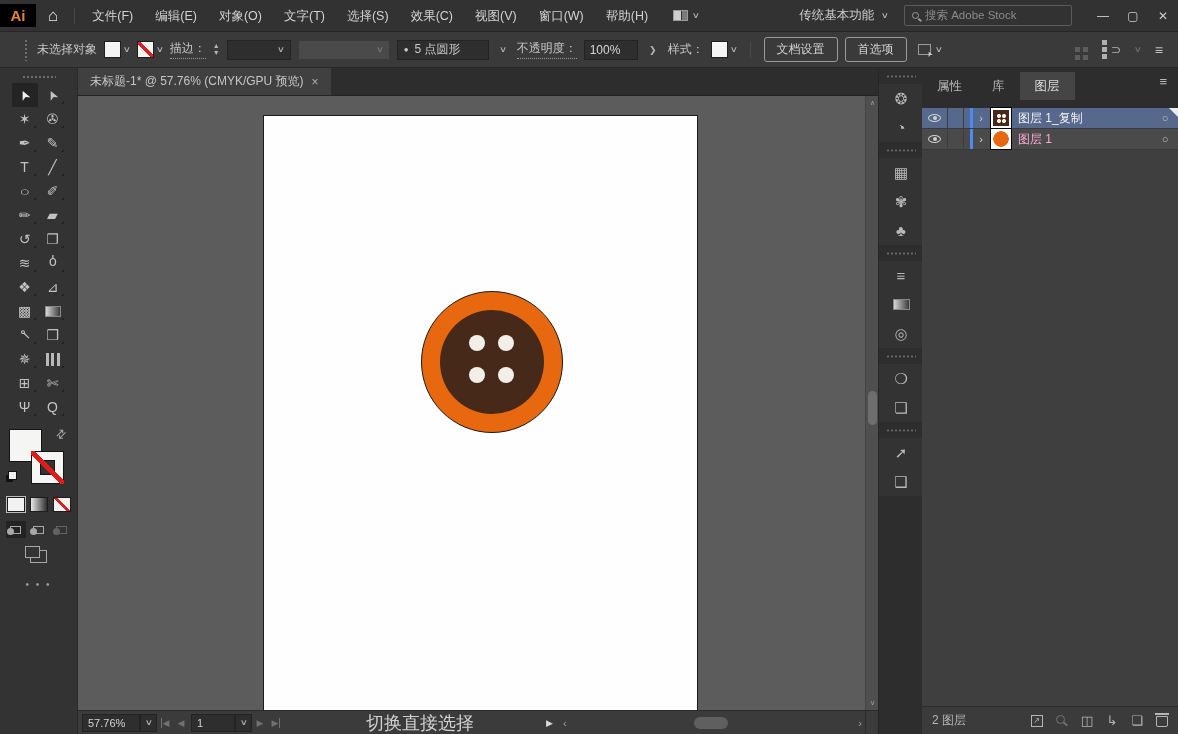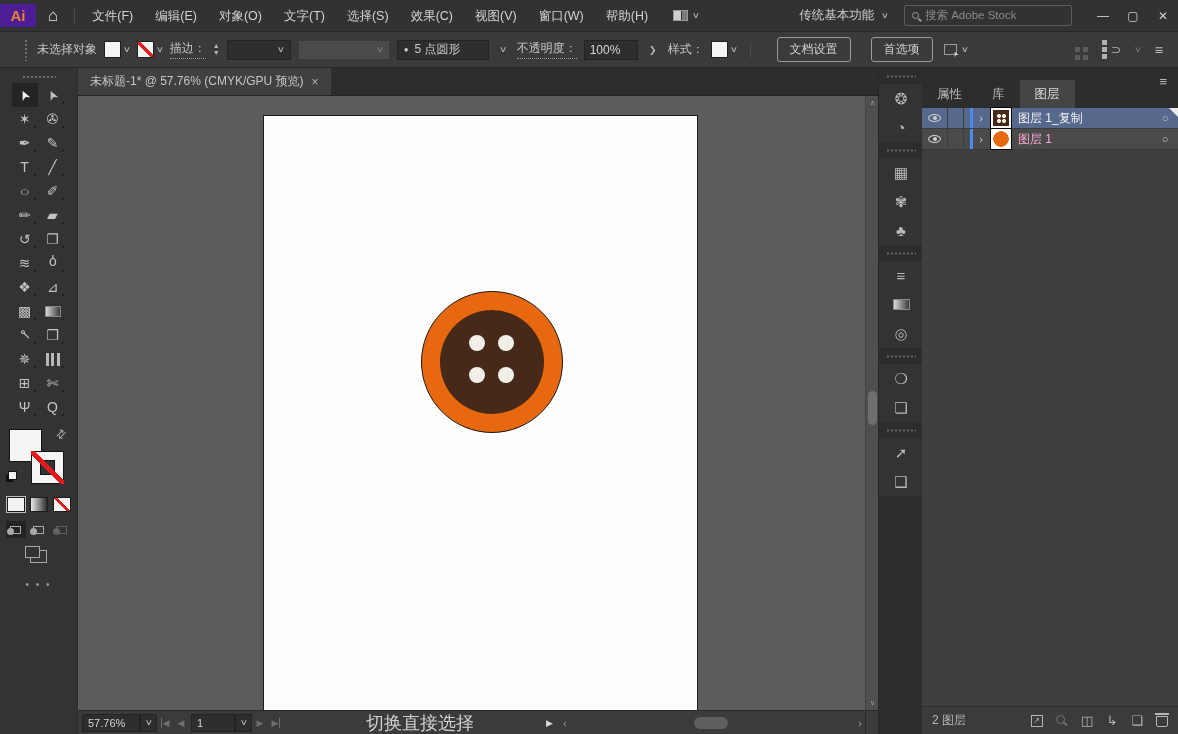--- a/index.html
+++ b/index.html
@@ -1,21 +1,21 @@
 <!DOCTYPE html>
 <html><head>
 <meta charset="utf-8">
 <style>
   * { margin:0; padding:0; box-sizing:border-box; }
   html,body { width:1178px; height:734px; overflow:hidden; }
   body { position:relative; background:#3a3a3a; font-family:"Liberation Sans","DejaVu Sans",sans-serif; font-size:12px; color:#c9c9c9; cursor:default; }
 
   
   .menubar { position:absolute; left:0; top:0; width:1178px; height:32px; background:#323232; border-bottom:1px solid #262626; display:flex; align-items:center; }
-  .ai-logo { width:36px; height:23px; background:#4c1d95; color:#e8822c; font-weight:bold; font-size:15px; display:flex; align-items:center; justify-content:center; }
+  .ai-logo { width:36px; height:23px; background:#000000; color:#e8822c; font-weight:bold; font-size:15px; display:flex; align-items:center; justify-content:center; }
   .home-ic { font-size:17px; color:#e6e6e6; padding:0 10px 0 12px; }
   .vsep { width:1px; height:16px; background:#4a4a4a; margin:0 6px; }
   .menus { display:flex; }
   .menu-item { padding:0 11px; line-height:32px; font-size:12.5px; color:#d2d2d2; }
   .arrange-ic { display:flex; align-items:center; gap:5px; margin-left:14px; }
   .arr-a { width:15px; height:11px; background:linear-gradient(90deg,#cfcfcf 0 7px,#323232 7px 8px,#7a7a7a 8px); border:1px solid #9a9a9a; }
   .chev { font-size:8px; color:#b2b2b2; transform:scaleX(1.4); display:inline-block; }
   .mb-spacer { flex:1; }
   .ws { display:flex; align-items:center; gap:8px; color:#cfcfcf; font-size:12.5px; margin-right:16px; }
   .searchbox { width:168px; height:21px; border:1px solid #5b5b5b; border-radius:2px; display:flex; align-items:center; gap:6px; padding:0 7px; margin-right:16px; }
@@ -32,21 +32,21 @@
   .cb-label.dotted { border-bottom:1px dotted #9a9a9a; padding-bottom:1px; }
   .well { display:flex; align-items:center; gap:3px; }
   .sw { width:17px; height:17px; border:1px solid #1e1e1e; background:#f4f4f2; position:relative; }
   .sw.none::after { content:""; position:absolute; inset:0; background:linear-gradient(45deg,transparent 43%,#dd1f1f 43% 57%,transparent 57%); }
   .stepper { display:flex; flex-direction:column; justify-content:center; gap:1px; color:#b5b5b5; font-size:7px; line-height:6px; }
   .ddbox { height:20px; background:#2e2e2e; border:1px solid #232323; display:flex; align-items:center; padding:0 6px; gap:6px; }
   .ddbox.disabled { background:#4a4a4a; border-color:#3a3a3a; }
   .chevcell { width:14px; text-align:center; }
   .opbox { width:54px; height:20px; background:#2e2e2e; border:1px solid #232323; display:flex; align-items:center; padding:0 5px; color:#d6d6d6; }
   .nextbtn { width:16px; height:20px; display:flex; align-items:center; justify-content:center; color:#b5b5b5; font-size:9px; }
-  .cb-btn { border:1px solid #9a9a9a; border-radius:3px; padding:3px 12px; color:#d2d2d2; font-size:12px; background:transparent; white-space:nowrap;margin-left:13px; }
+  .cb-btn { border:1px solid #9a9a9a; border-radius:3px; padding:3px 12px; color:#d2d2d2; font-size:12px; background:transparent; white-space:nowrap; }
   .simsel { display:flex; align-items:center; gap:5px; margin-left:4px; }
   .simsel .box { width:13px; height:11px; border:1px solid #9a9a9a; position:relative; }
   .simsel .box::after { content:"➤"; position:absolute; font-size:7px; color:#cfcfcf; right:-3px; bottom:-4px; transform:rotate(-115deg); }
   .cb-right { margin-left:auto; display:flex; align-items:center; gap:14px; padding-right:14px; }
   .grid4 { width:5px; height:5px; background:#6f6f6f; box-shadow:8px 0 #6f6f6f,0 8px #6f6f6f,8px 8px #6f6f6f; margin-right:8px; opacity:.65; }
   .stackic { display:flex; align-items:center; gap:4px; color:#b5b5b5; }
   .stackic .sq { width:5px; height:5px; background:#b0b0b0; box-shadow:0 7px #b0b0b0, 0 -7px #b0b0b0; }
   .dim { opacity:.45; }
   .hamb { font-size:14px; color:#c0c0c0; letter-spacing:1px; }
 
@@ -123,21 +123,21 @@
   
   .dock { position:absolute; left:878px; top:68px; width:44px; bottom:0; background:#2d2d2d; border-left:1px solid #262626; }
   .dock-items { margin-top:14px; }
   .dock-item { width:44px; height:29px; display:flex; align-items:center; justify-content:center; color:#b8b8b8; font-size:15px; position:relative; background:#333; }
   .dock-item.gstart { margin-top:16px; }
   .dock-item.gstart::before { content:""; position:absolute; top:-9px; left:7px; right:7px; height:3px; background-image:radial-gradient(circle,#686868 1px,transparent 1.2px); background-size:4px 3px; }
   .dock-item.css-gradient .dg { width:17px; height:11px; background:linear-gradient(90deg,#d8d8d8,#3a3a3a); border:1px solid #888; }
 
   
   .rightpanel { position:absolute; left:922px; top:68px; width:256px; bottom:0; background:#2d2d2d; }
-  .ptabs { display:flex; height:28px; margin-top:12px; position:relative; align-items:stretch; }
+  .ptabs { display:flex; height:28px; margin-top:4px; position:relative; align-items:stretch; }
   .panel-tab { padding:0 15px; display:flex; align-items:center; color:#b9b9b9; font-size:12.5px; }
   .panel-tab.active { background:#454545; color:#dcdcdc; }
   .ptab-menu { position:absolute; right:10px; top:6px; font-size:13px; color:#b8b8b8; letter-spacing:1px; }
   .pcontent { position:absolute; top:40px; left:0; right:0; bottom:28px; background:#3f3f3f; }
   .layer-row { height:21px; display:flex; align-items:center; background:#4a4a4a; border-bottom:1px solid #3a3a3a; position:relative; }
   .layer-row.selected { background:#56688c; }
   .eyecell { width:26px; display:flex; align-items:center; justify-content:center; border-right:1px solid #3c3c3c; align-self:stretch; }
   .icon-eye { width:13px; height:8px; border:1px solid #cfcfcf; border-radius:50%; position:relative; }
   .icon-eye::after { content:""; position:absolute; width:4px; height:4px; border-radius:50%; background:#cfcfcf; left:3.5px; top:1px; }
   .lockcell { width:16px; align-self:stretch; border-right:1px solid #3c3c3c; }

